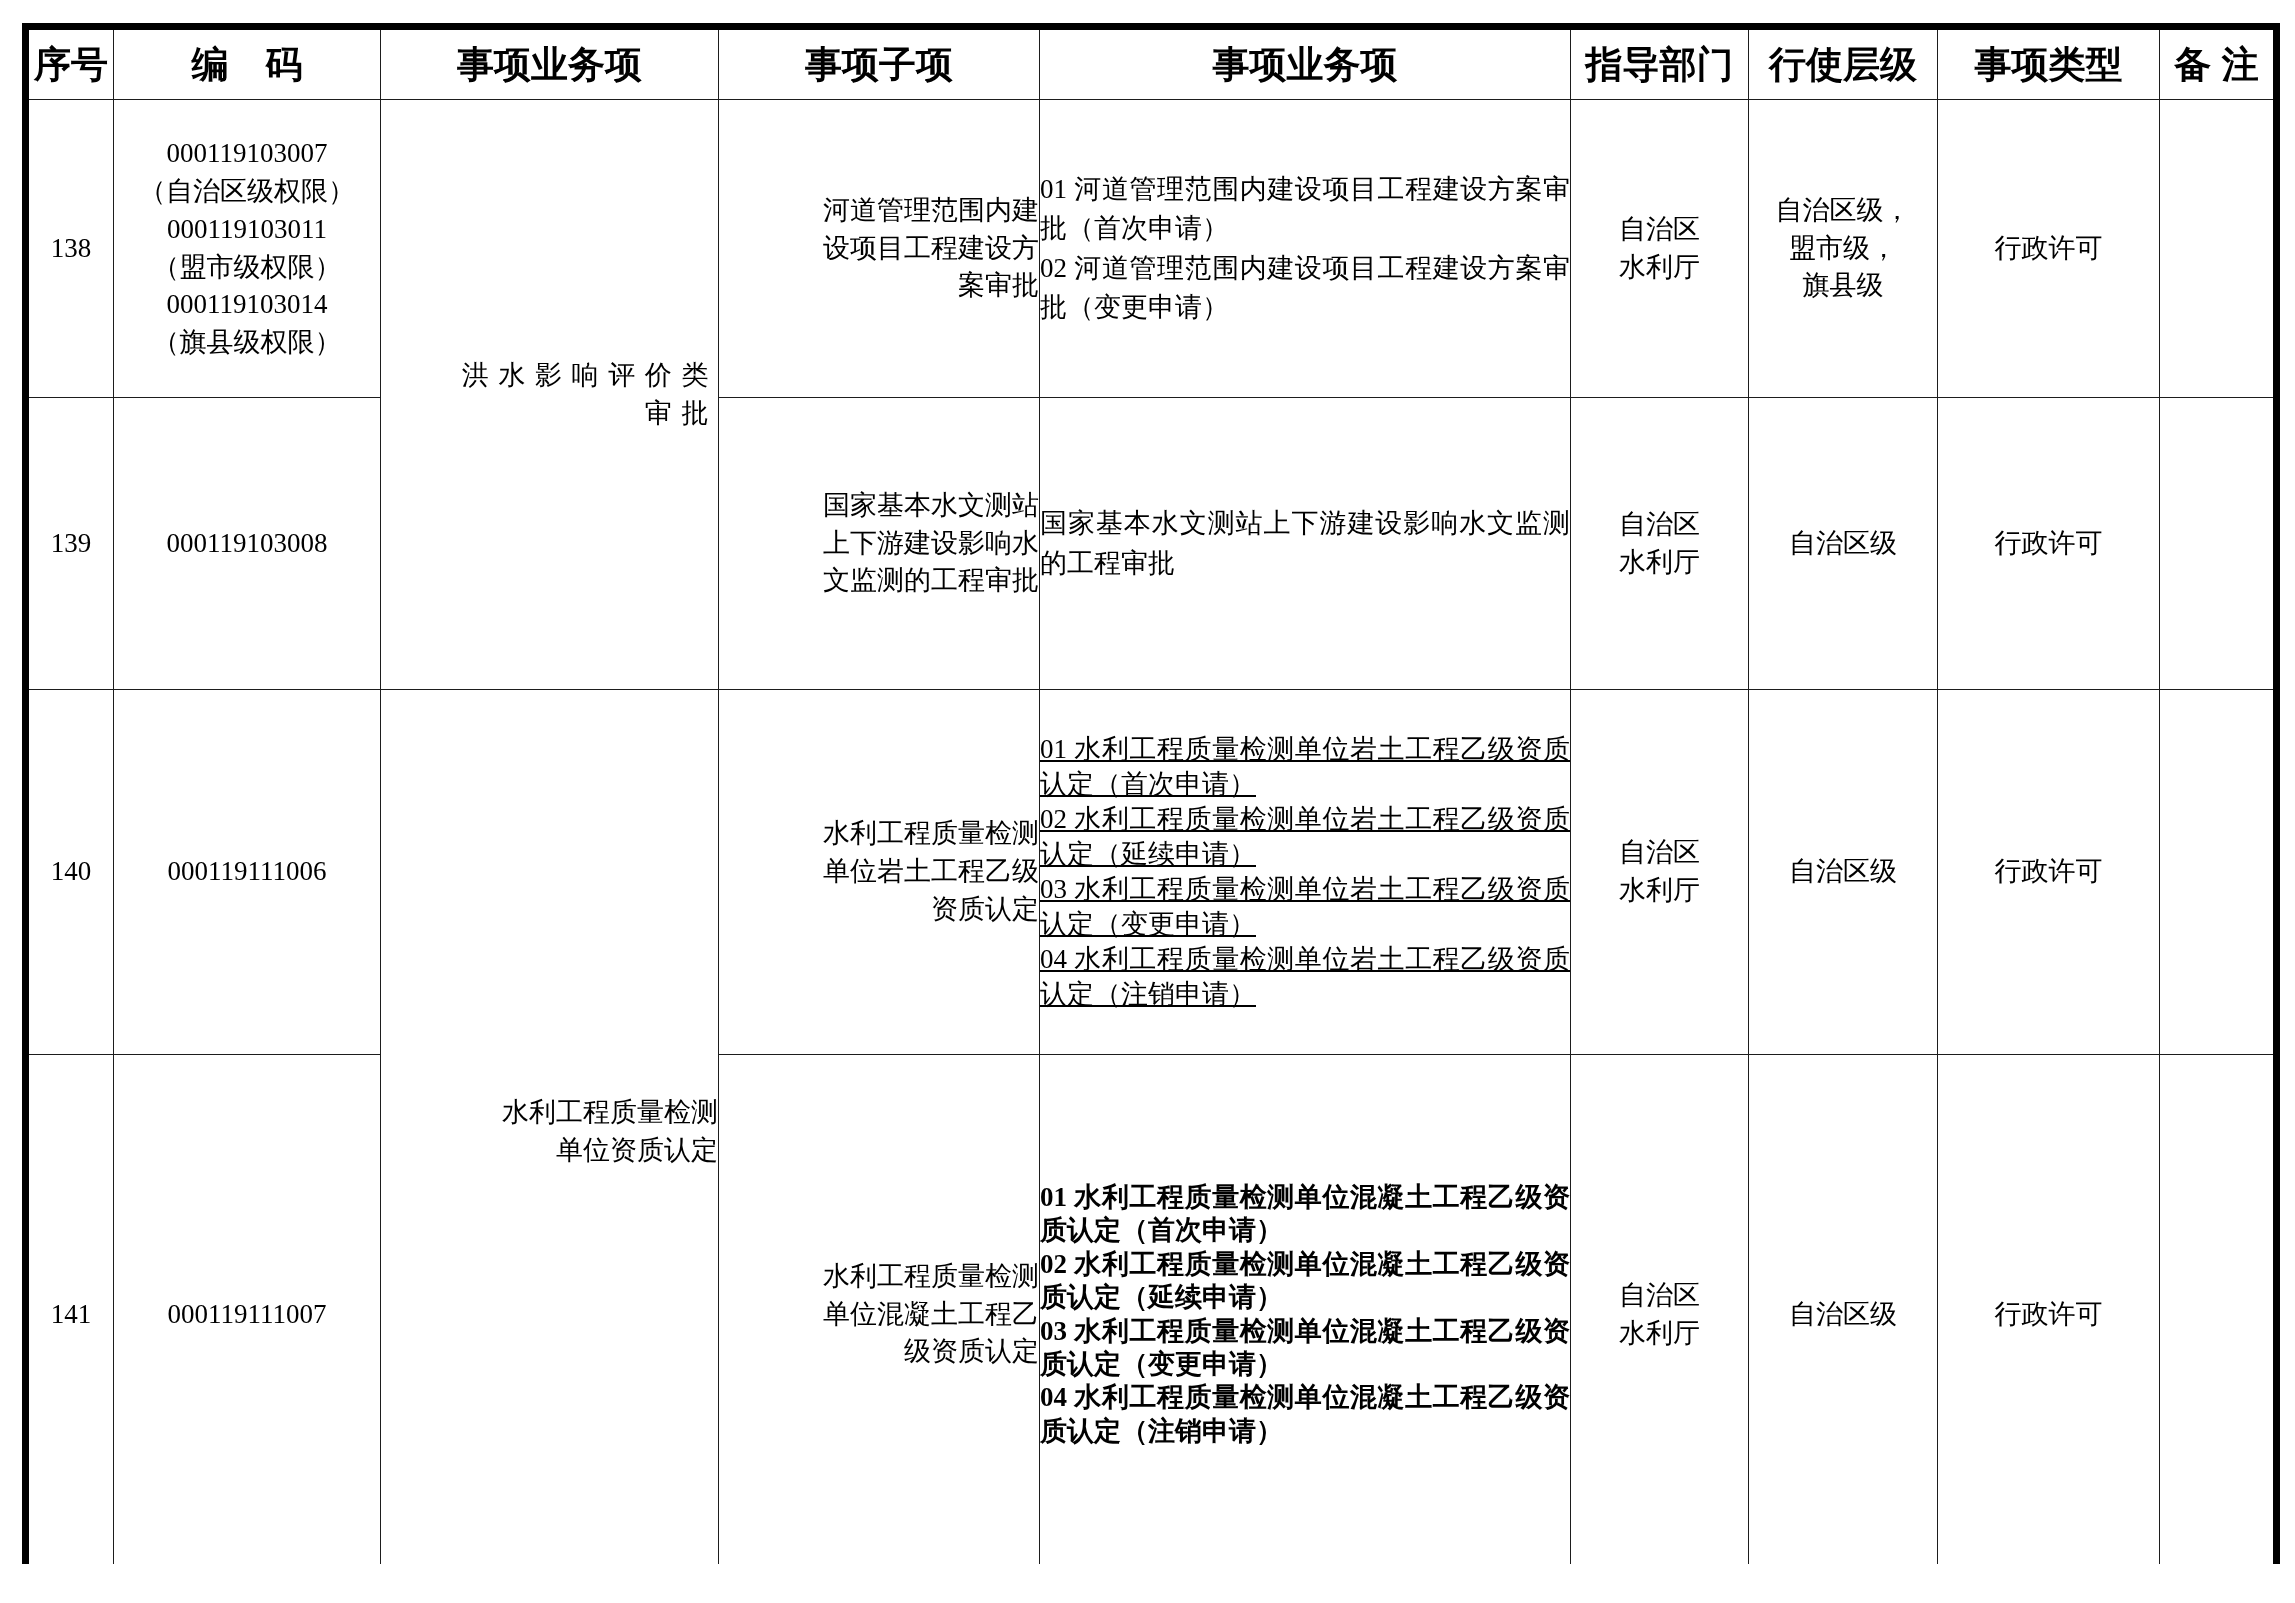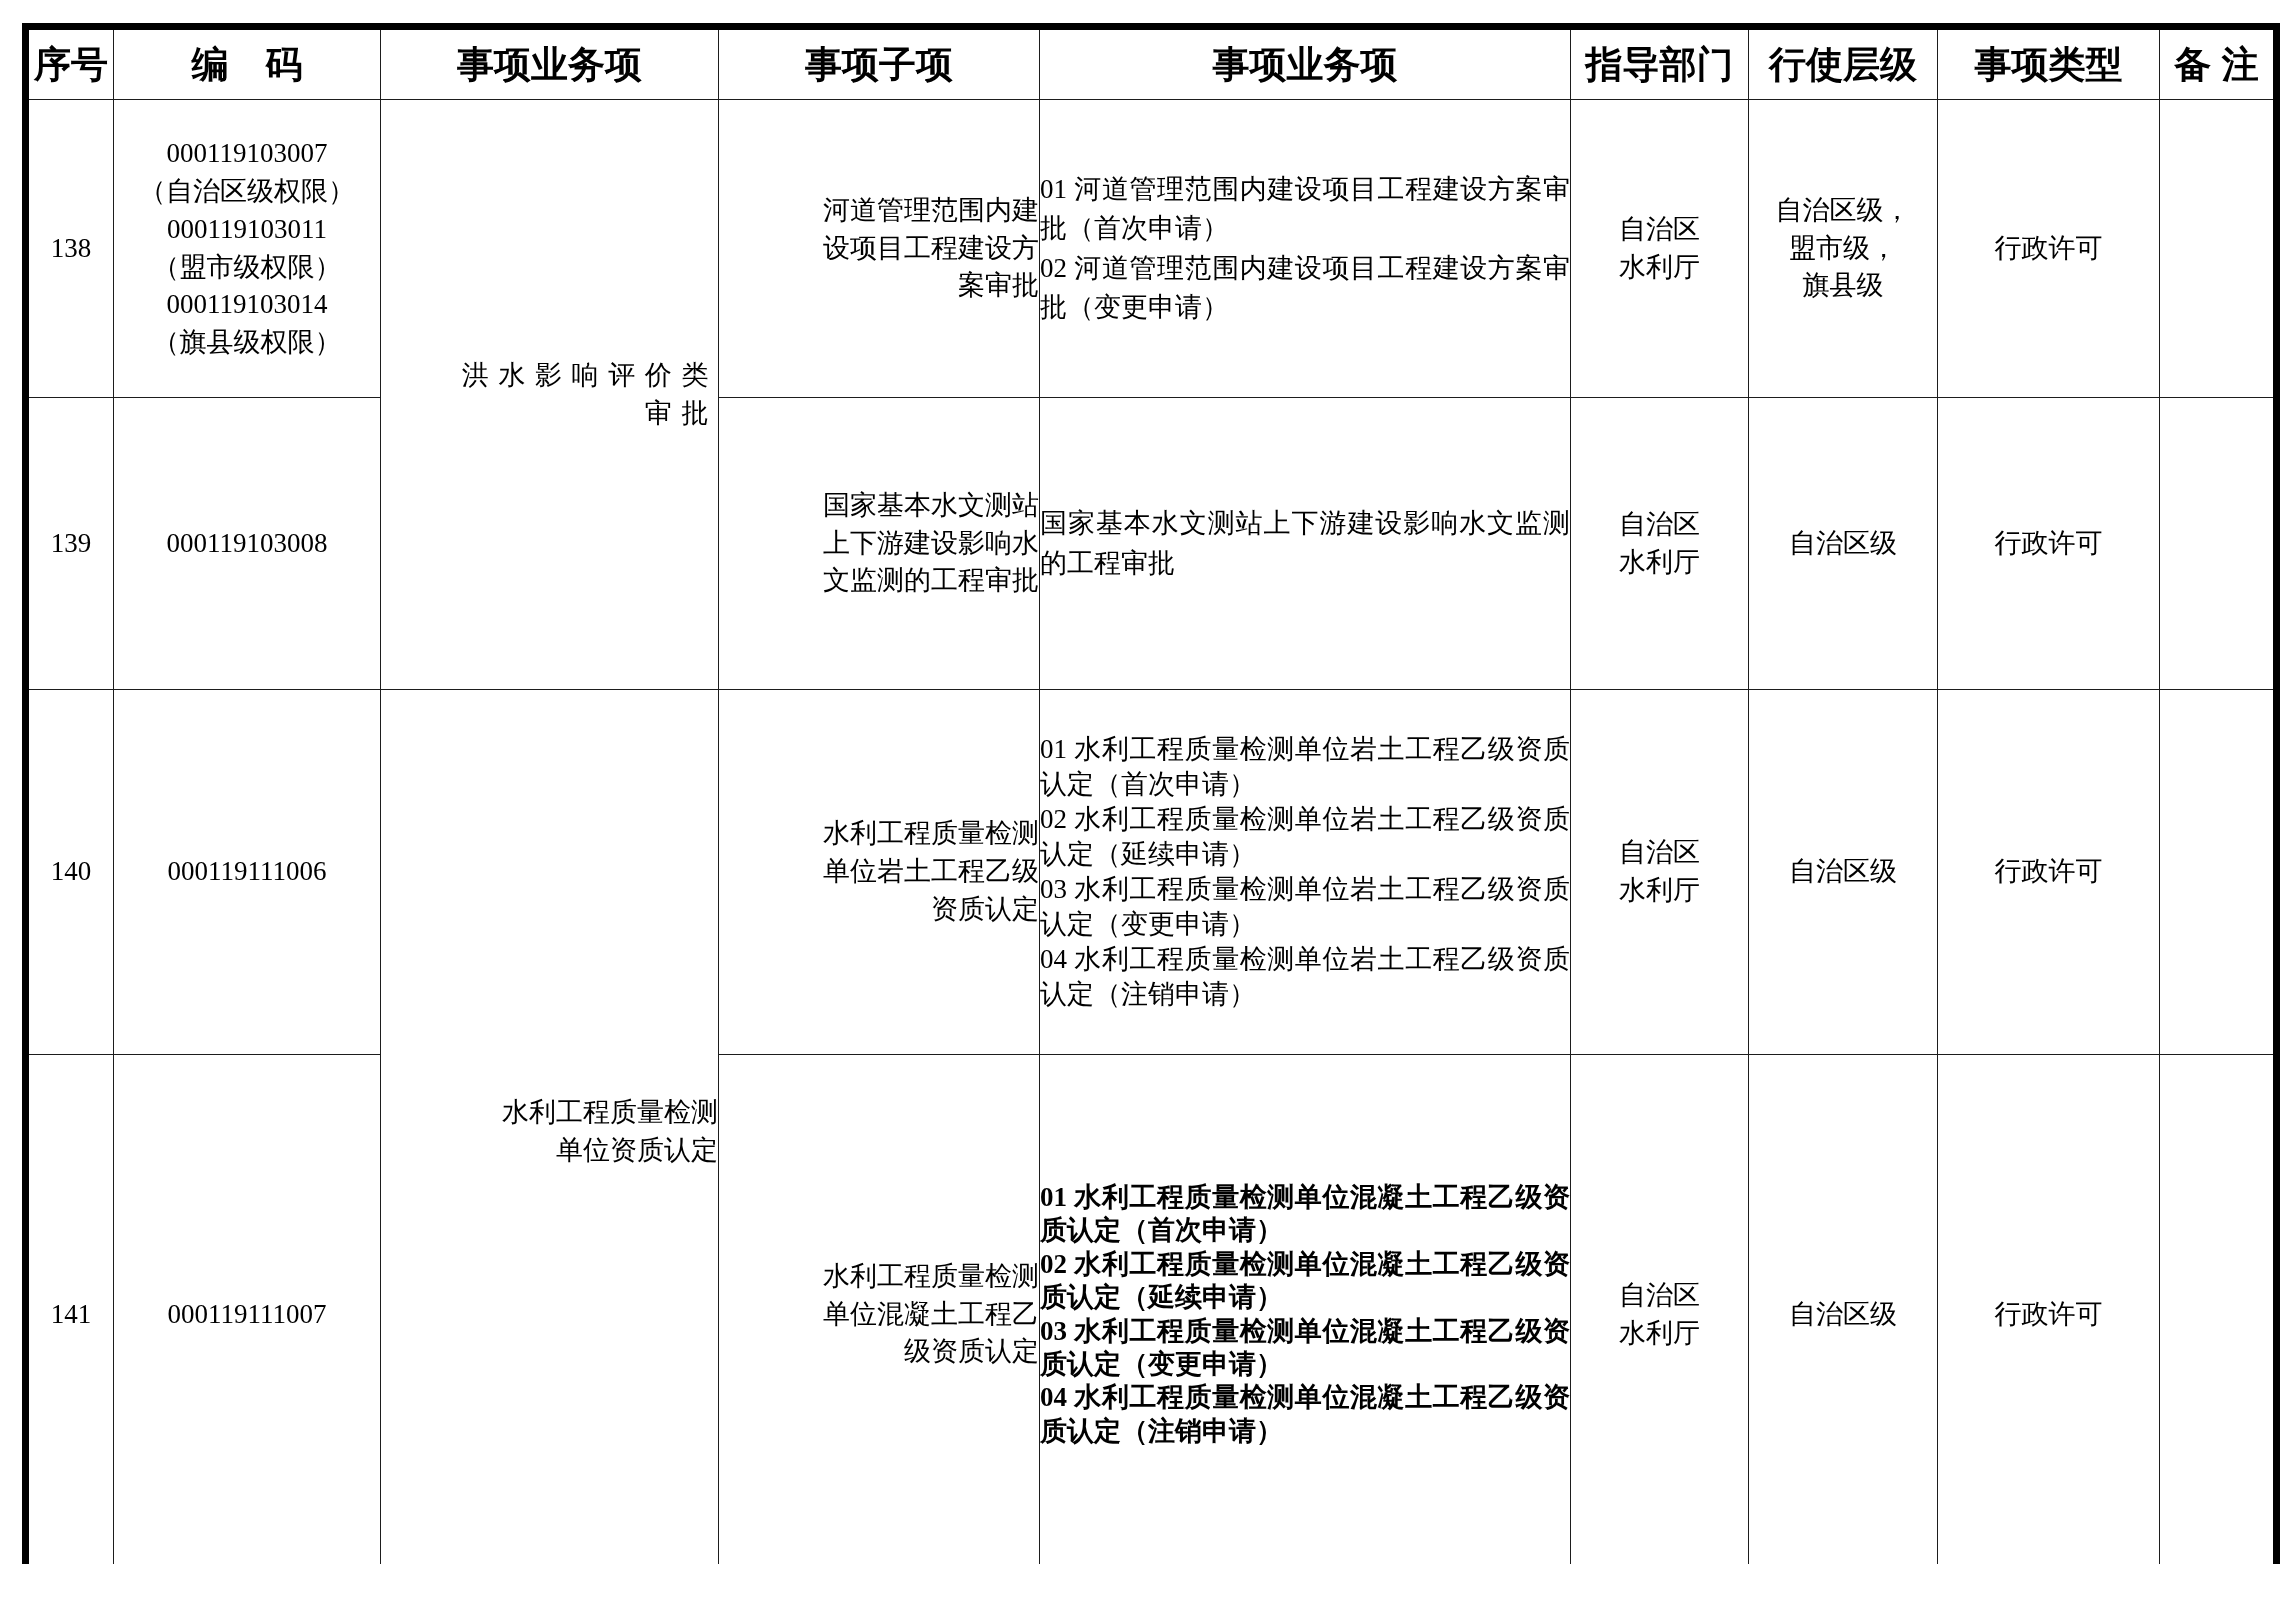--- a/index.html
+++ b/index.html
@@ -66,21 +66,21 @@
   }
   td.biz-cell {
     text-align: left;
     padding: 0 16px;
   }
   td.biz-cell .biz-item {
     text-align: justify;
     text-align-last: left;
   }
   td.biz-cell.lh-lg .biz-item { line-height: 1.45; }
-  td.biz-cell.lh-md .biz-item { line-height: 1.30; }
+  td.biz-cell.lh-md .biz-item { line-height: 1.30; text-decoration: underline; }
   td.biz-cell.lh-sm .biz-item { line-height: 1.24; font-weight: bold; }
   td.dept-cell, td.level-cell {
     text-align: center;
     white-space: pre-line;
     line-height: 1.45;
   }
   td.type-cell { text-align: center; }
   td.remark-cell { text-align: center; }
 </style>
 </head>

